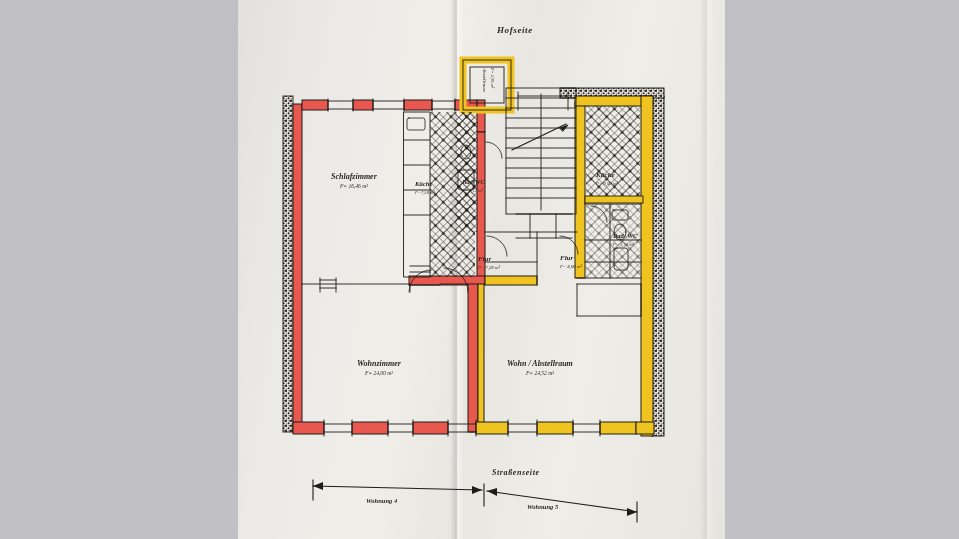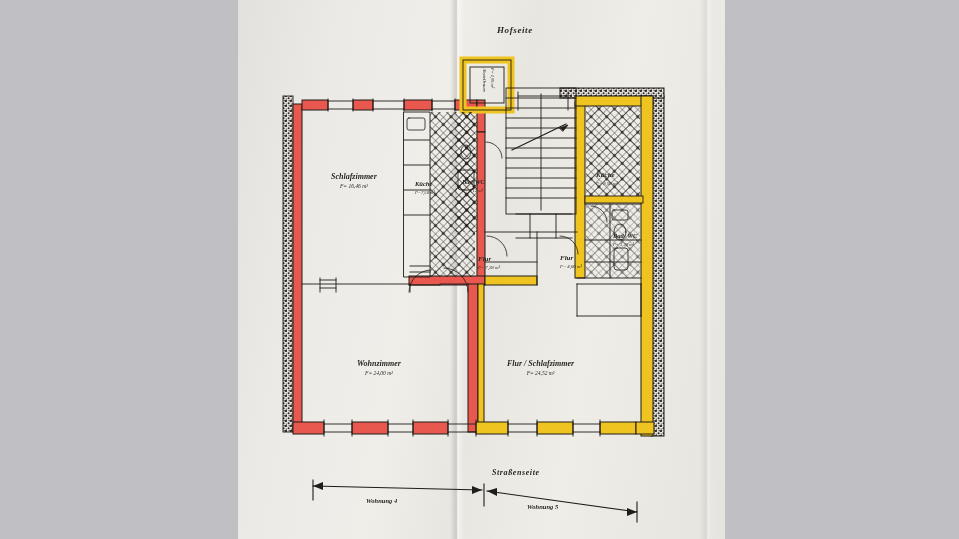--- a/index.html
+++ b/index.html
@@ -189,21 +189,21 @@
     <span class="nm" style="font-size:8px;">Schlafzimmer</span>
     <i class="ar" style="font-size:5.5px;text-align:center;">F= 16,46 m²</i>
   </div>
 
   <div class="lbl" style="left:357px;top:352px;">
     <span class="nm" style="font-size:8px;">Wohnzimmer</span>
     <i class="ar" style="font-size:5.5px;text-align:center;">F= 24,00 m²</i>
   </div>
 
   <div class="lbl" style="left:507px;top:352px;">
-    <span class="nm" style="font-size:8px;">Flur / Schlafzimmer</span>
+    <span class="nm" style="font-size:8px;">Wohn / Abstellraum</span>
     <i class="ar" style="font-size:5.5px;text-align:center;">F= 24,52 m²</i>
   </div>
 
   <div class="lbl" style="left:415px;top:172px;">
     <span class="nm" style="font-size:6.5px;">Küche</span>
     <i class="ar" style="font-size:4.6px;">F=7,50 m²</i>
   </div>
 
   <div class="lbl" style="left:462px;top:170px;">
     <span class="nm" style="font-size:6.5px;">Bad/WC</span>

